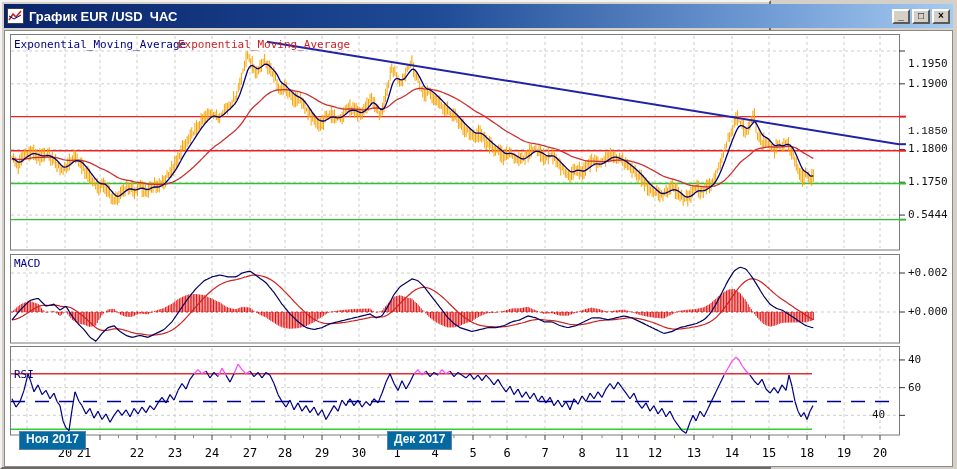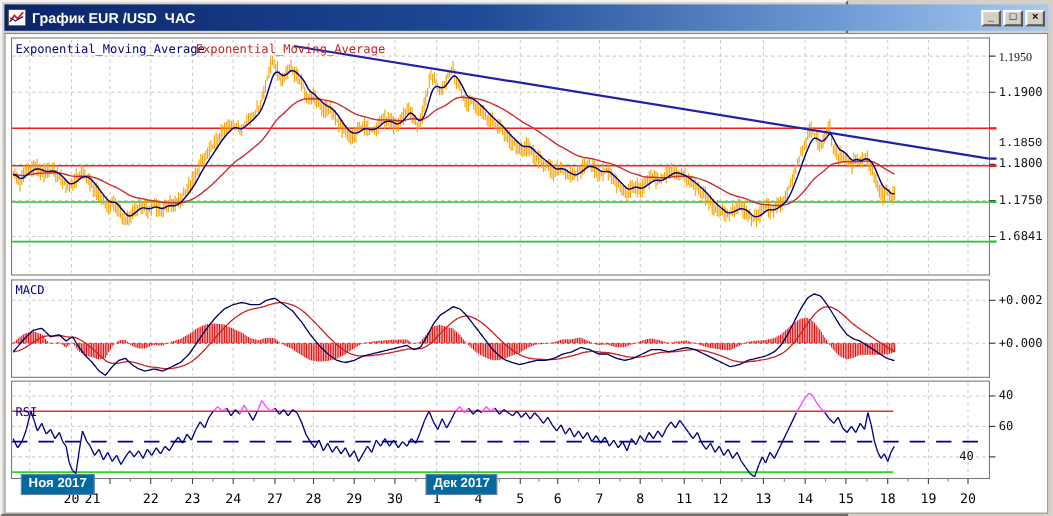--- a/index.html
+++ b/index.html
@@ -1466,26 +1466,26 @@
       <line x1="842" y1="433" x2="842" y2="438" stroke="#444" stroke-width="1" fill="none"></line>
       <line x1="860" y1="433" x2="860" y2="436" stroke="#888" stroke-width="1" fill="none"></line>
       <line x1="878" y1="433" x2="878" y2="438" stroke="#444" stroke-width="1" fill="none"></line>
     </svg>
 
   <div id="labels">
     <div class="ind-label" style="left:12px;top:36px;color:#000080">Exponential_Moving_Average</div>
     <div class="ind-label" style="left:176px;top:36px;color:#cc2222">Exponential_Moving_Average</div>
     <div class="ind-label" style="left:12px;top:255px;color:#000080">MACD</div>
     <div class="ind-label" style="left:12px;top:366px;color:#000080">RSI</div>
-  <div class="lab" style="left: 906px; top: 44px; font-family: Liberation Serif, serif;">1.1950</div>
+  <div class="lab" style="left: 906px; top: 55px;">1.1950</div>
       <div class="lab" style="left: 906px; top: 74.8189px;">1.1900</div>
       <div class="lab" style="left: 906px; top: 123px; font-family: Liberation Mono, monospace;">1.1850</div>
       <div class="lab" style="left: 906px; top: 140.436px;">1.1800</div>
       <div class="lab" style="left: 906px; top: 173.244px;">1.1750</div>
-      <div class="lab" style="left: 906px; top: 206.052px;">1.6841</div>
+      <div class="lab" style="left: 906px; top: 206.052px;">0.5444</div>
       <div class="lab" style="left: 906px; top: 264px;">+0.002</div>
       <div class="lab" style="left: 906px; top: 303px;">+0.000</div>
       <div class="lab" style="left: 906px; top: 350.95px;">40</div>
       <div class="lab" style="left: 906px; top: 378.65px;">60</div>
       <div class="lab" style="left: 870px; top: 406.35px;">40</div>
       <div class="daylab" style="left: 25px; margin-top: 44px;">17</div>
       <div class="daylab" style="left: 63px;">20</div>
       <div class="daylab" style="left: 82px;">21</div>
       <div class="daylab" style="left: 135px;">22</div>
       <div class="daylab" style="left: 173px;">23</div>

